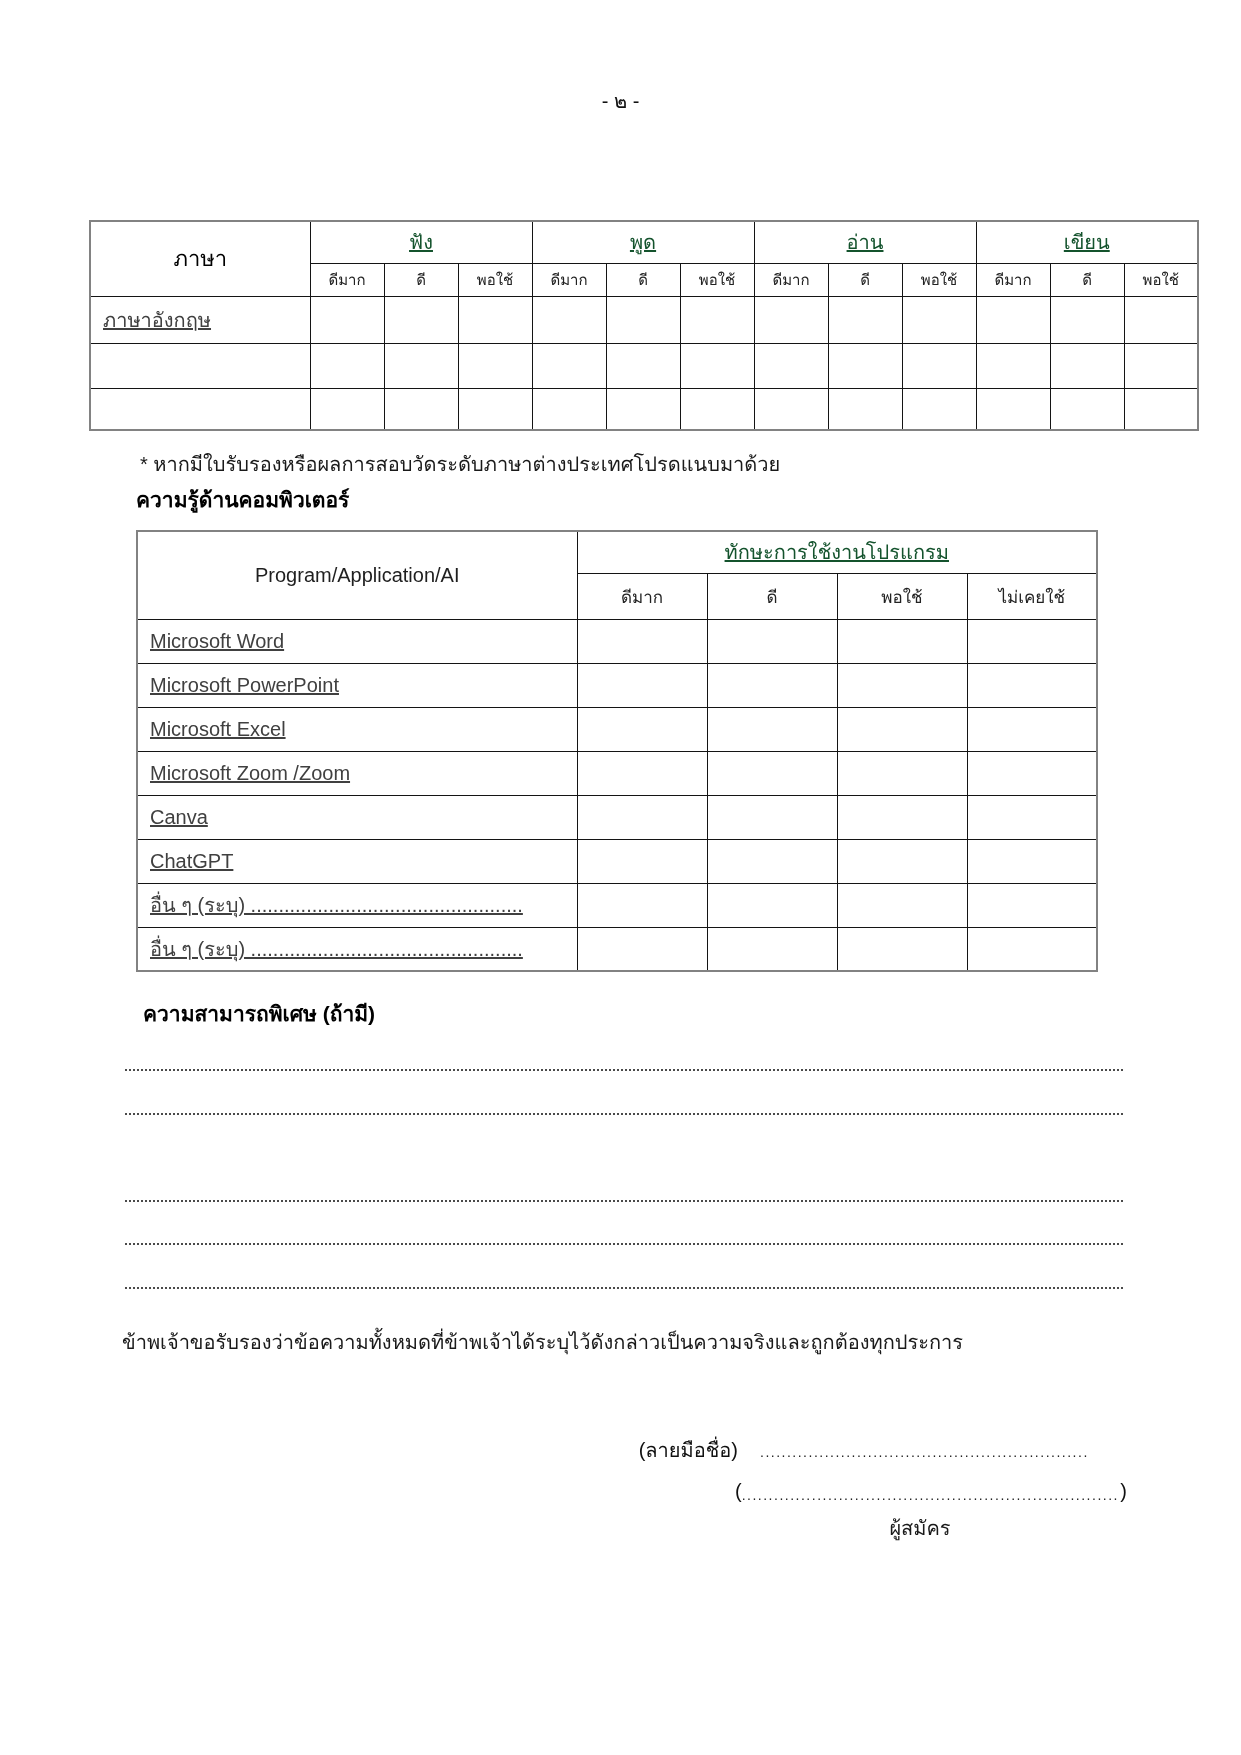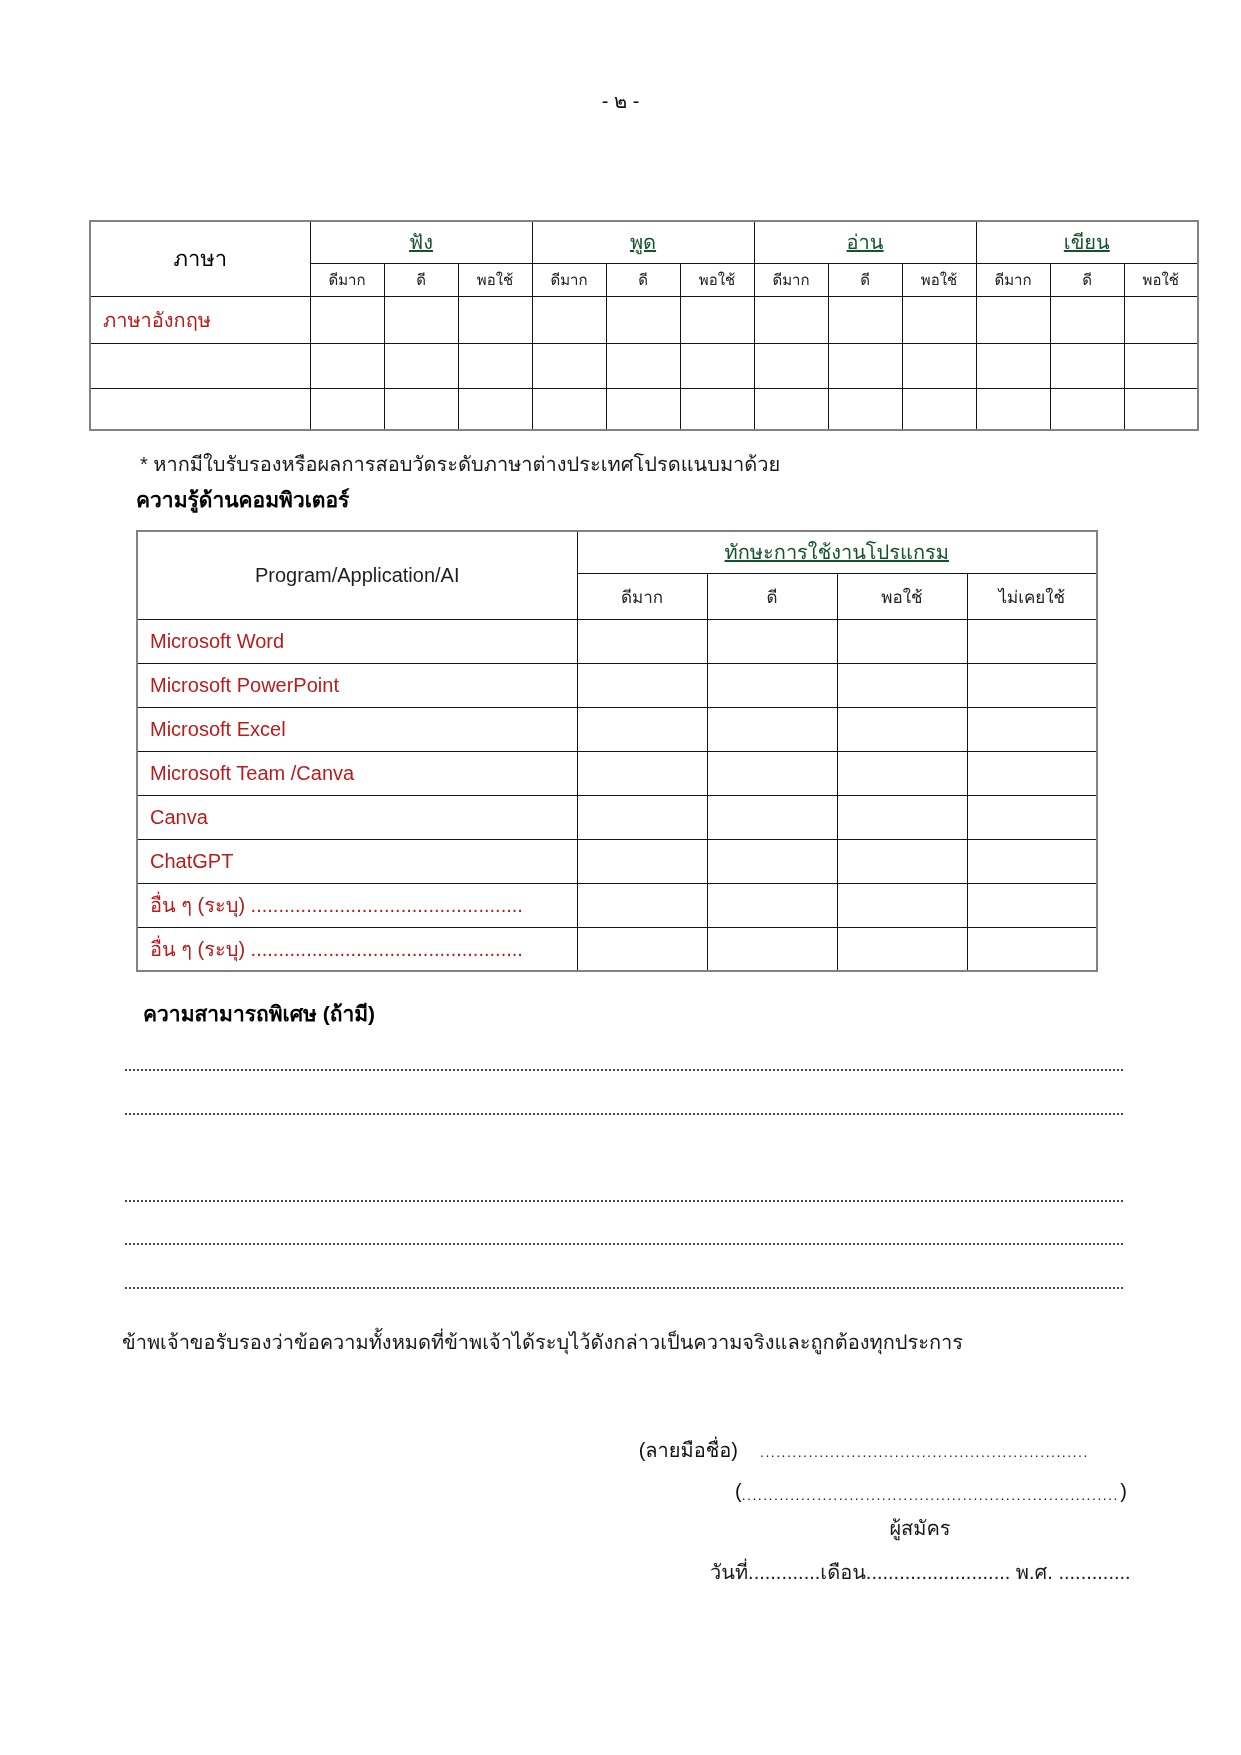--- a/index.html
+++ b/index.html
@@ -22,21 +22,21 @@
     table-layout:fixed;
     border:2px solid #828282;
     background:#fff;
   }
   table.grid td, table.grid th{
     border:1px solid #141414;
     padding:0;
     vertical-align:middle;
     font-weight:normal;
   }
-  .cell-label{text-align:left;padding-left:12px !important;font-size:20px;color:#b91c1c;}
+  .cell-label{text-align:left;padding-left:12px !important;font-size:20px;color:#404040;text-decoration:underline;}
   .group-head{font-weight:bold;font-size:20px;color:#14532d;text-align:center;text-decoration:underline;}
   .sub-head{font-size:15px;color:#222;text-align:center;}
   .sub-head2{font-size:17px;color:#222;text-align:center;}
   .first-col-head{font-weight:bold;font-size:22px;color:#000;text-align:center;}
   .prog-head{font-size:20px;color:#1f1f1f;text-align:center;}
 
   .dotted-rule{
     border-top:2px dotted #4a4a4a;
     width:998px;height:0;
   }
@@ -184,21 +184,21 @@
           <td></td>
     </tr>
     <tr style="height:44px">
       <td class="cell-label">Microsoft Excel</td>
       <td></td>
           <td></td>
           <td></td>
           <td></td>
     </tr>
     <tr style="height:44px">
-      <td class="cell-label">Microsoft Team /Canva</td>
+      <td class="cell-label">Microsoft Zoom /Zoom</td>
       <td></td>
           <td></td>
           <td></td>
           <td></td>
     </tr>
     <tr style="height:44px">
       <td class="cell-label">Canva</td>
       <td></td>
           <td></td>
           <td></td>
@@ -244,15 +244,14 @@
   </div>
 
   <div class="abs paren-line" style="left:735px;top:1480px;width:392px;">
     <span>(</span>
     <span class="dots">..........................................................................................</span>
     <span>)</span>
   </div>
 
   <div class="abs body-text" style="left:820px;top:1514px;width:200px;text-align:center;">ผู้สมัคร</div>
 
-  <div class="abs body-text" style="left:710px;top:1558px;">วันที่.............เดือน.......................... พ.ศ. .............</div>
 
 </div>
 
 </body></html>

